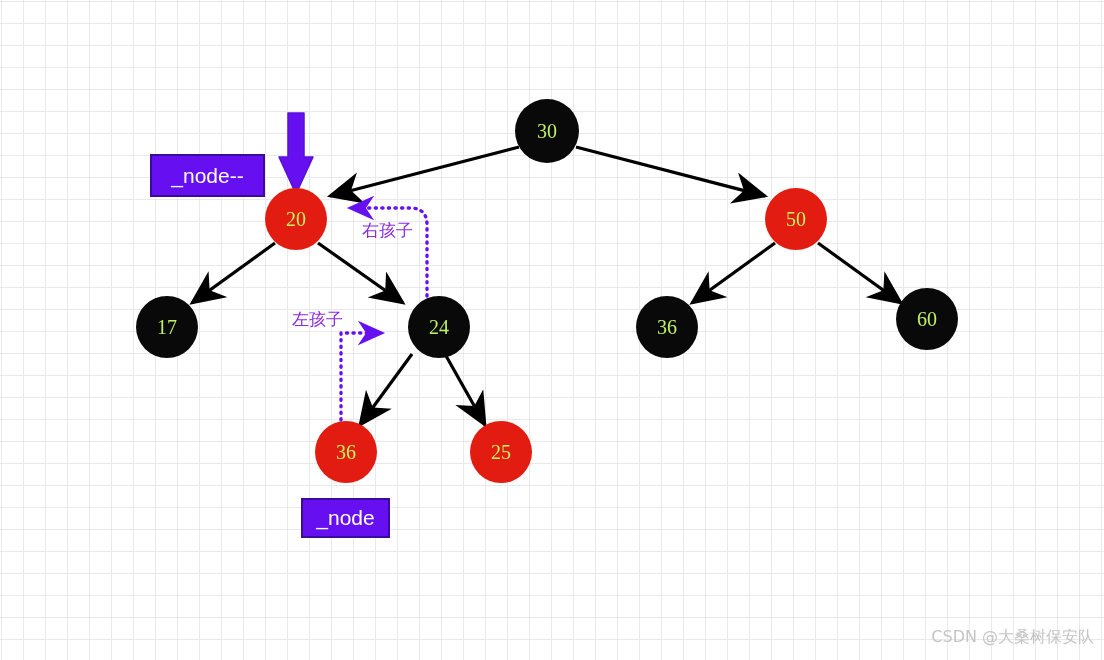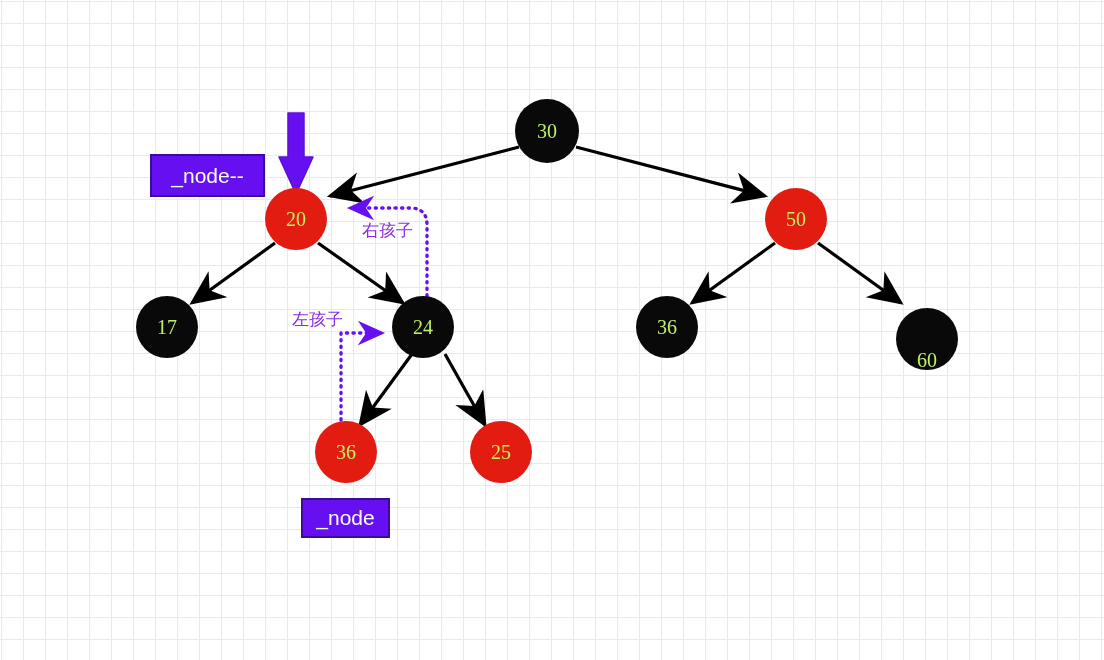--- a/index.html
+++ b/index.html
@@ -138,29 +138,29 @@
   </div>
 
   <div class="node red" style="left:765px; top:188px; width:62px; height:62px;">
     <span>50</span>
   </div>
 
   <div class="node black" style="left:136px; top:296px; width:62px; height:62px;">
     <span>17</span>
   </div>
 
-  <div class="node black" style="left:392px; top:296px; width:62px; height:62px;justify-content:center;">
+  <div class="node black" style="left:408px; top:296px; width:62px; height:62px;justify-content:center;">
     <span>24</span>
   </div>
 
   <div class="node black" style="left:636px; top:296px; width:62px; height:62px;">
     <span>36</span>
   </div>
 
-  <div class="node black" style="left:896px; top:308px; width:62px; height:62px;align-items:flex-end;">
+  <div class="node black" style="left:896px; top:288px; width:62px; height:62px;">
     <span>60</span>
   </div>
 
   <div class="node red" style="left:315px; top:421px; width:62px; height:62px;">
     <span>36</span>
   </div>
 
   <div class="node red" style="left:470px; top:421px; width:62px; height:62px;">
     <span>25</span>
   </div>
@@ -174,14 +174,15 @@
   </div>
 
   <div class="cn-label" style="left:362px; top:219px;">
     <span>右孩子</span>
   </div>
 
   <div class="cn-label" style="left:292px; top:308px;">
     <span>左孩子</span>
   </div>
 
+  <div id="watermark">CSDN @大桑树保安队</div>
 
 </div>
 
 </body></html>

